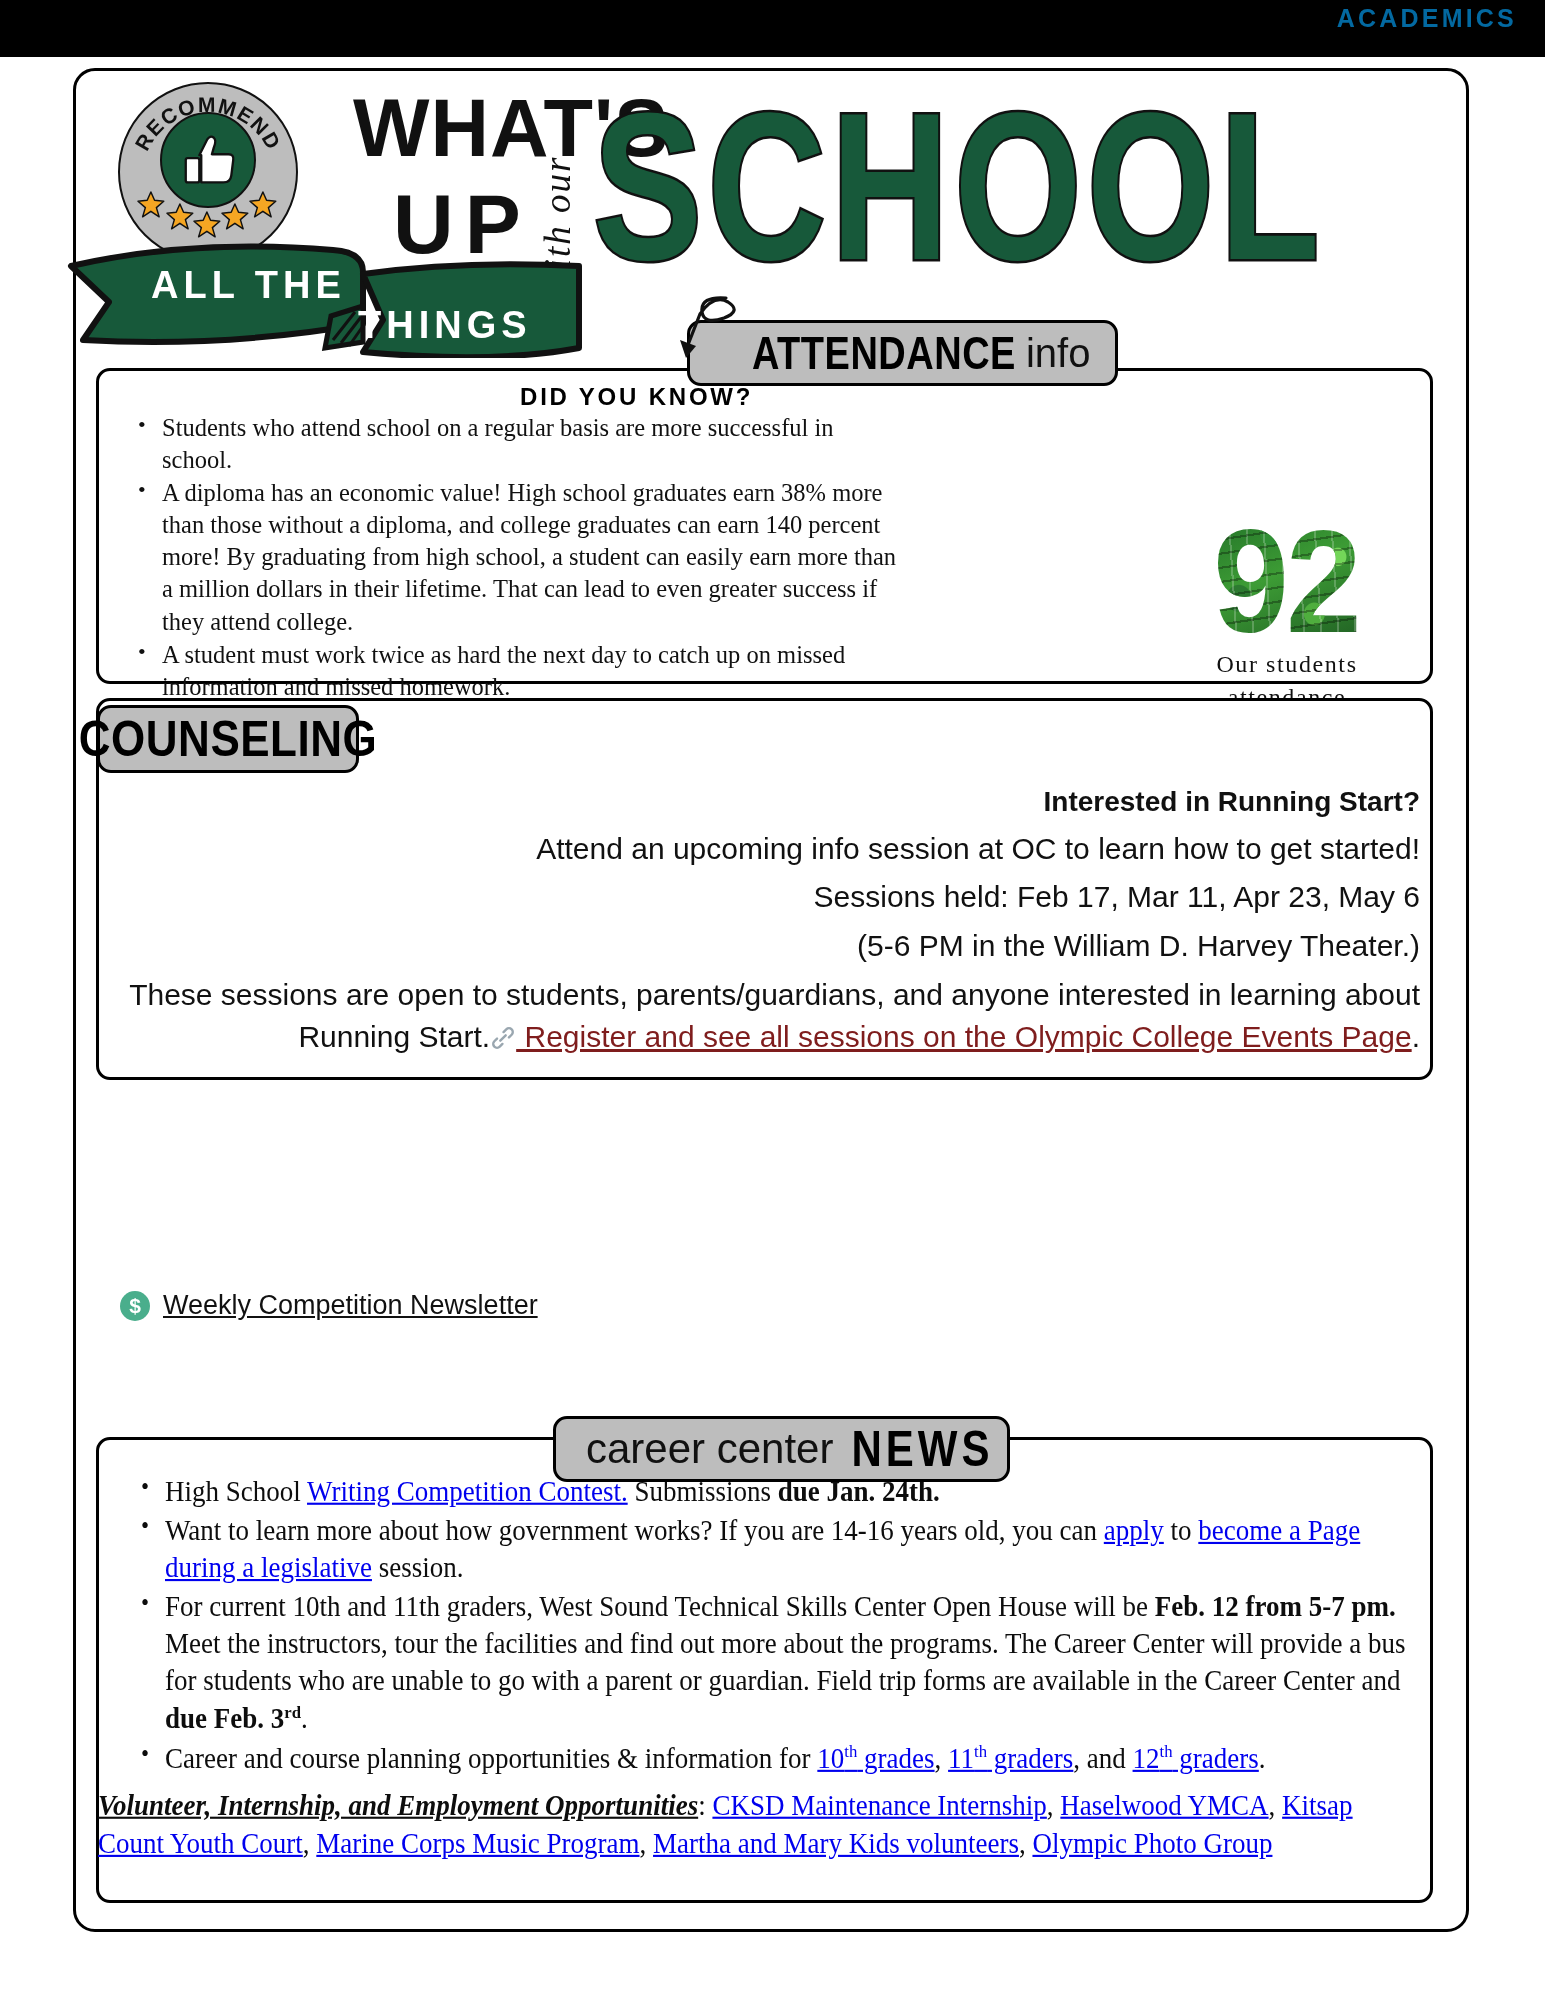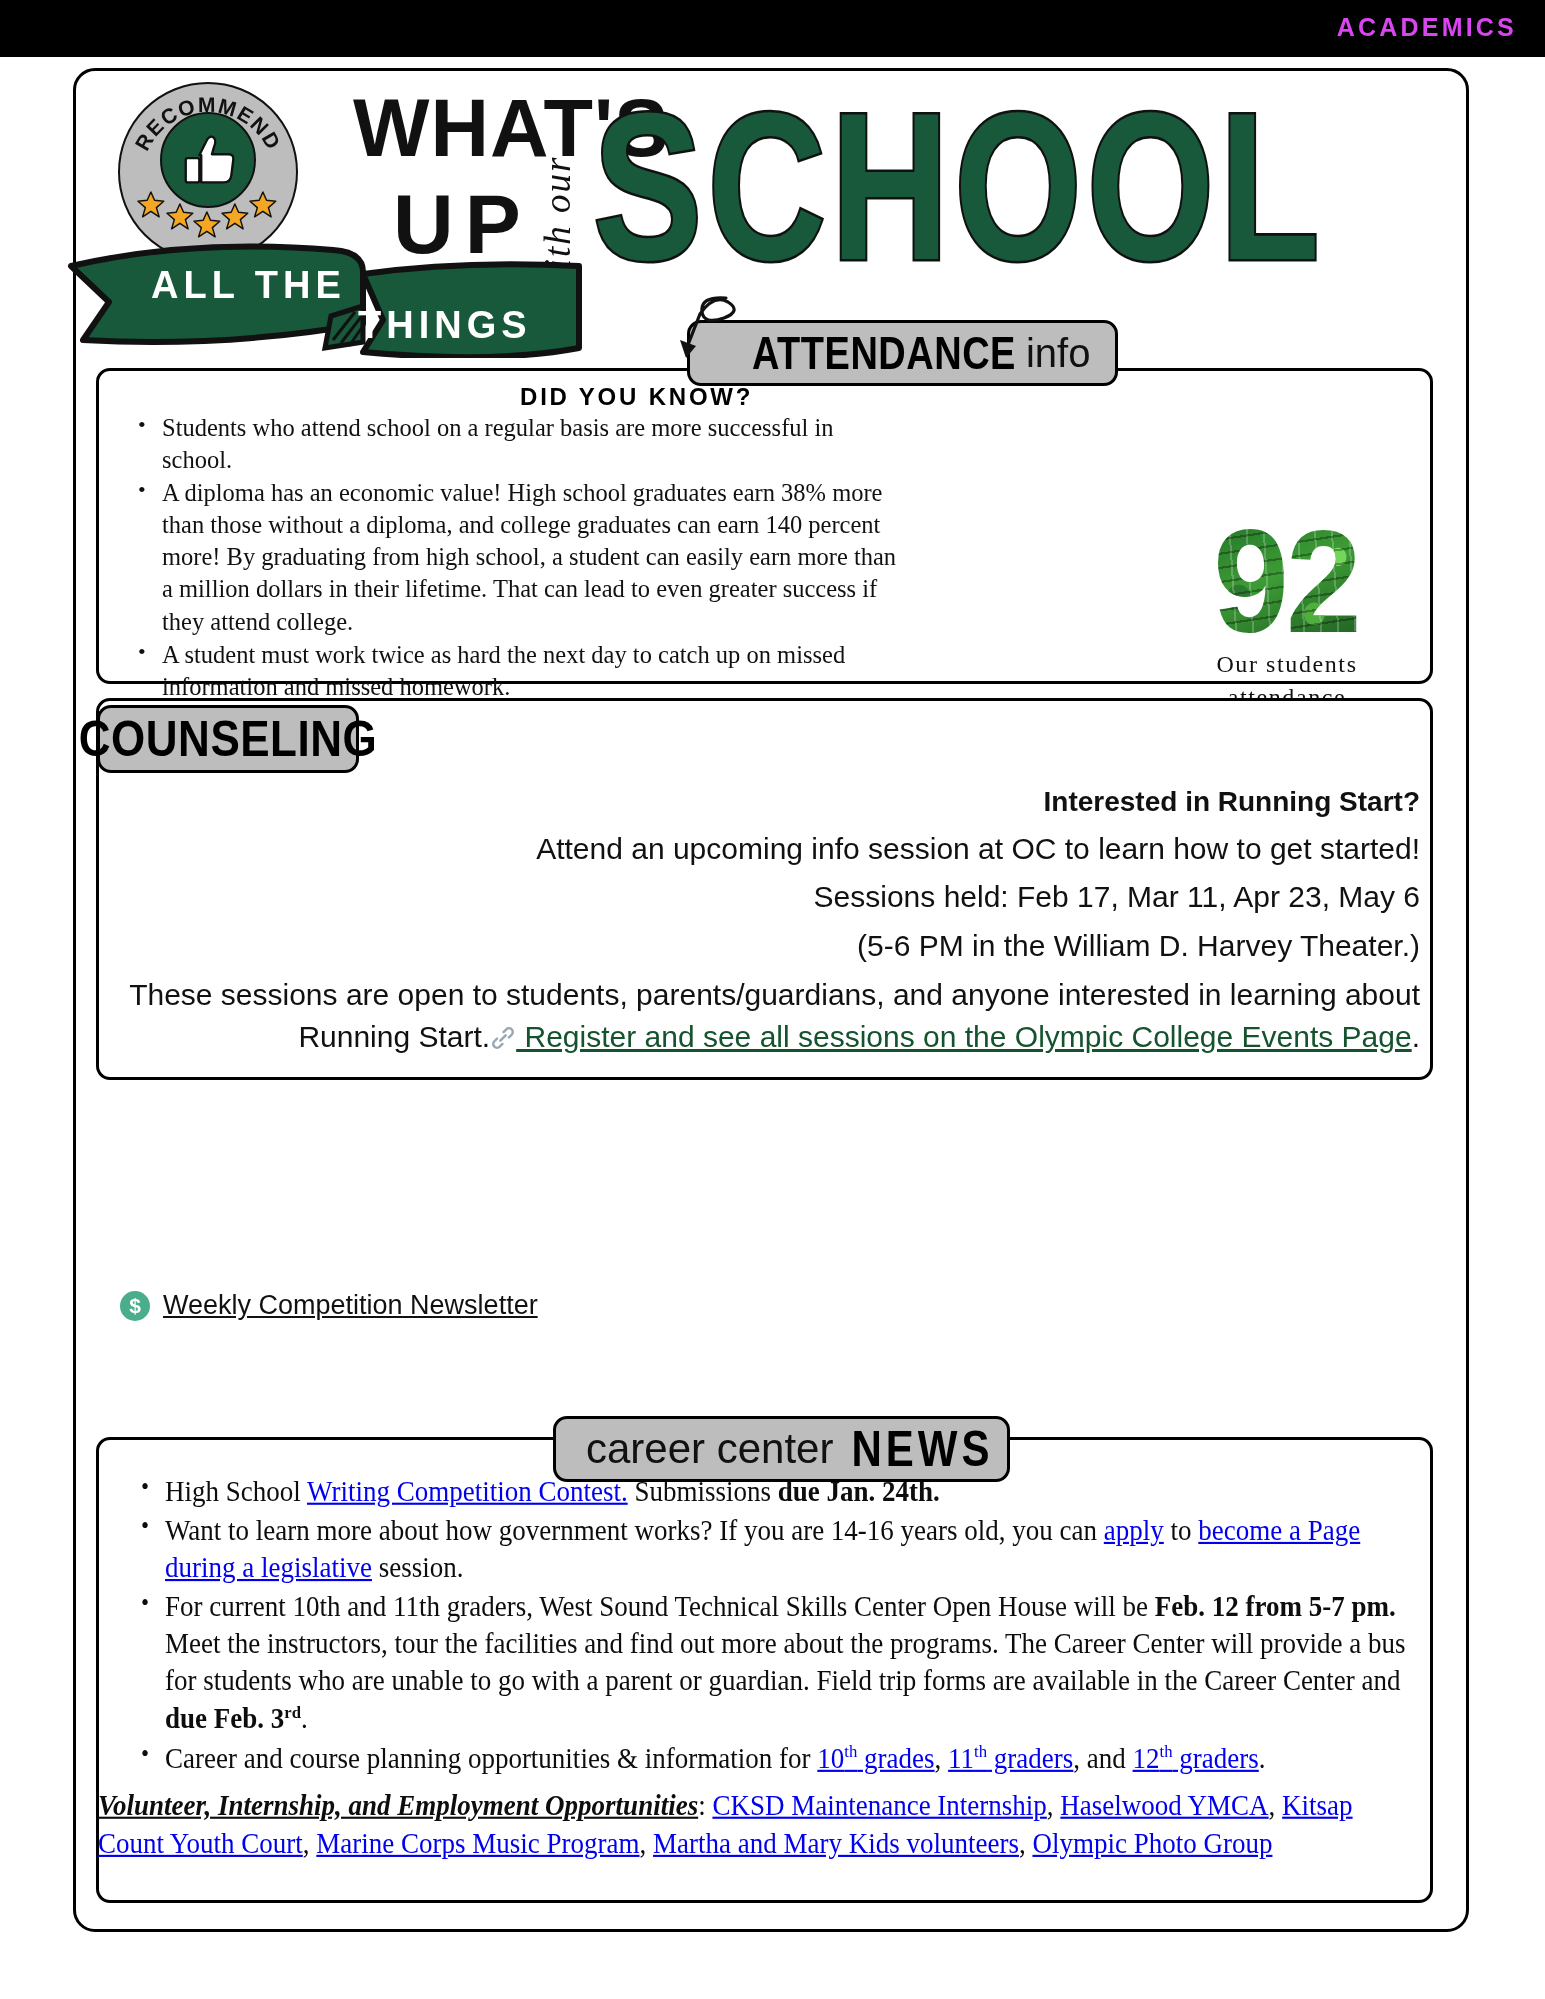--- a/index.html
+++ b/index.html
@@ -23,22 +23,22 @@
   .topbar {
     position: absolute;
     left: 0; top: 0;
     width: 1545px;
     height: 57px;
     background: #000000;
   }
   .topbar-label {
     position: absolute;
     right: 28px;
-    top: 13px;
-    color: #d946ef;
+    top: 4px;
+    color: #0369a1;
     font-family: "Liberation Sans", sans-serif;
     font-weight: bold;
     font-size: 25px;
     letter-spacing: 3.2px;
   }
 
   
   .outer-frame {
     position: absolute;
     left: 73px;
@@ -336,21 +336,21 @@
     width: 1310px;
     font-family: "Liberation Sans", sans-serif;
     font-size: 30px;
     color: #111;
     text-align: right;
     line-height: 1.42;
   }
   .couns .c-head { font-weight: bold; font-size: 28px; letter-spacing: 0px; }
   .couns .c-line { display: block; margin-top: 6px; }
   .couns .c-wide { font-size: 30px; }
-  .link-plain { color: #14532d; }
+  .link-plain { color: #7f1d1d; }
 
   .chain-icon {
     display: inline-block;
     width: 26px;
     height: 26px;
     vertical-align: -4px;
   }
 
   .scholarship-row {
     position: absolute;

